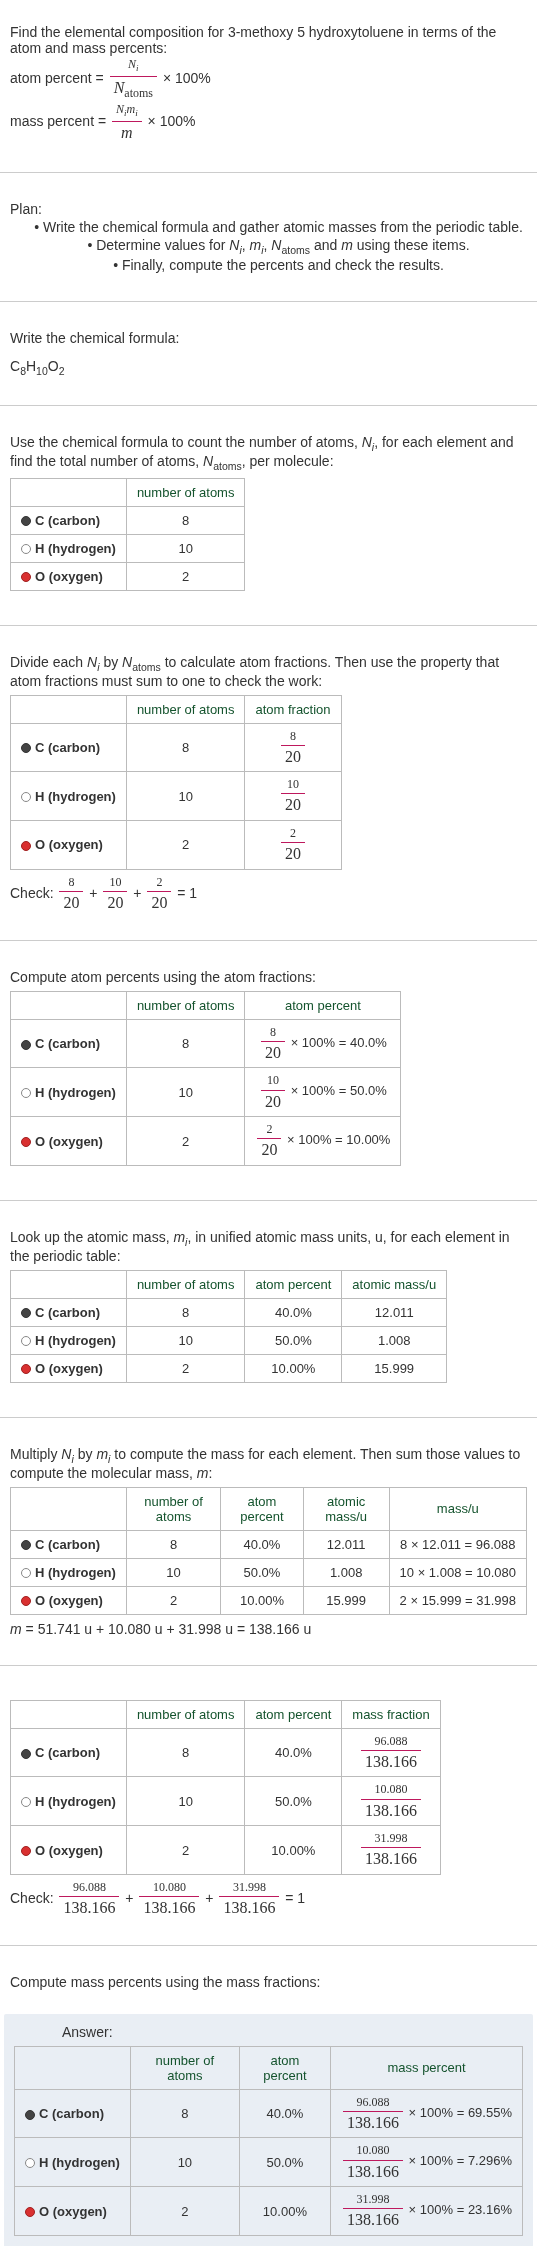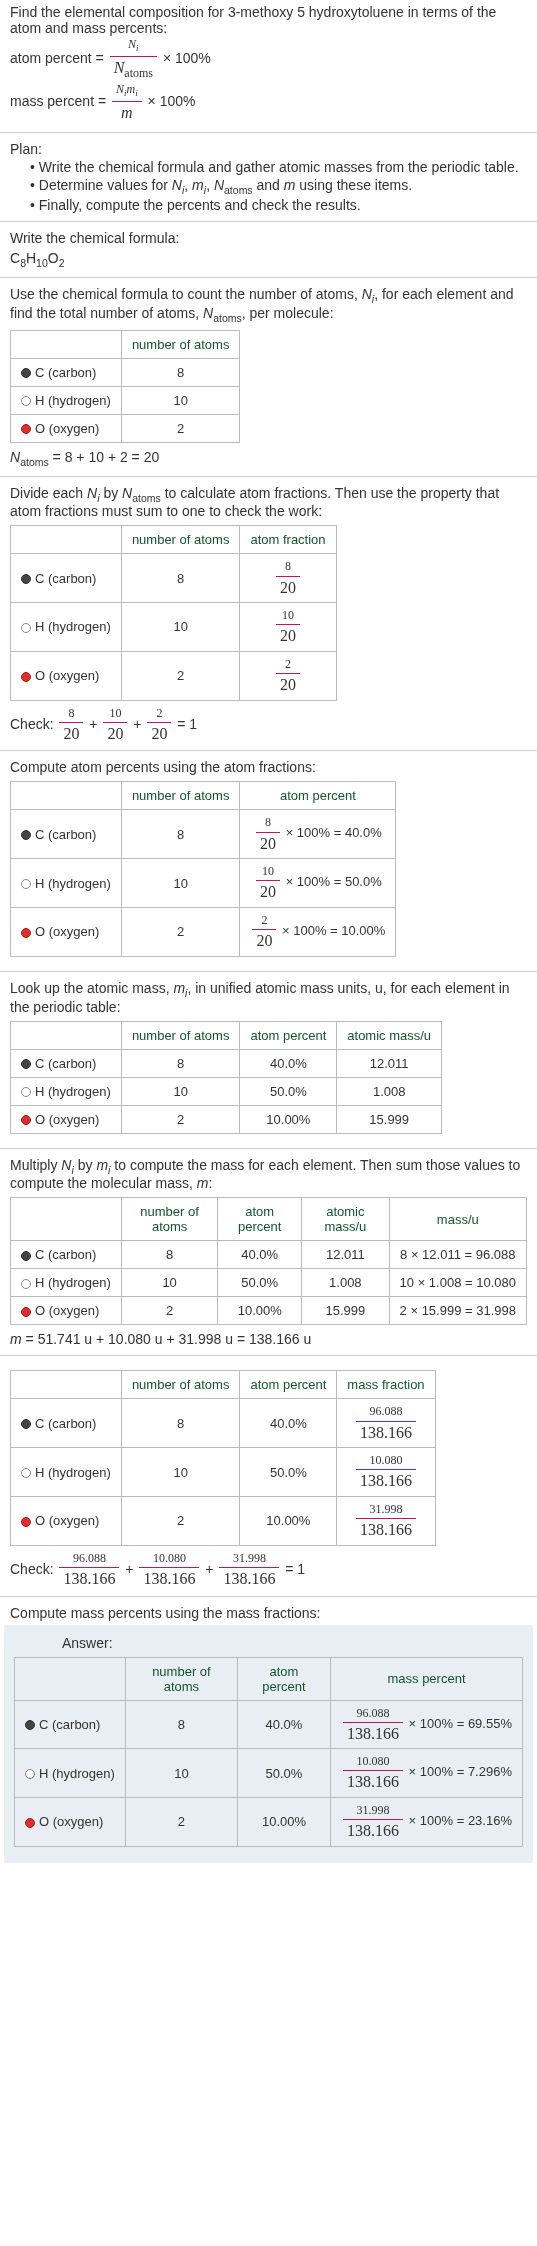--- a/index.html
+++ b/index.html
@@ -1,36 +1,36 @@
 <!DOCTYPE html>
 <html><head>
 <meta charset="utf-8">
 <style>
 * { box-sizing: border-box; margin: 0; padding: 0; }
 body { font-family: -apple-system, BlinkMacSystemFont, "Segoe UI", Arial, sans-serif; font-size: 14px; color: #333; background: #fff; width: 537px; }
-.section { padding: 4px 10px; }
+.section { padding: 24px 10px; }
 .hr { border: none; border-top: 1px solid #ccc; margin: 4px 0; }
 .formula-line { margin: 2px 0; }
 .frac { display: inline-block; text-align: center; vertical-align: middle; margin: 0 2px; font-family: "Times New Roman", serif; }
 .frac .num { display: block; border-bottom: 1px solid #be185d; padding: 0 4px 2px 4px; font-size: 12px; line-height: 1.1; }
 .frac .den { display: block; padding: 2px 4px 0 4px; font-size: 16px; line-height: 1.1; }
 .sub { font-size: 0.75em; vertical-align: sub; }
 .italic { font-style: italic; }
 table { border-collapse: collapse; margin: 6px 0; font-size: 13px; }
 th, td { border: 1px solid #bbb; padding: 6px 10px; text-align: center; }
 th { background: #fff; font-weight: normal; color: #14532d; }
-td.label-cell { text-align: left; white-space: nowrap; }
+td.label-cell { text-align: left; white-space: nowrap; font-weight: bold; }
 .dot { display: inline-block; width: 10px; height: 10px; border-radius: 50%; margin-right: 4px; border: 1px solid #888; vertical-align: middle; }
 .dot-c { background: #444; border-color: #333; }
 .dot-h { background: #fff; border-color: #888; }
 .dot-o { background: #d93030; border-color: #a02020; }
 .answer-box { background: #e9eef4; padding: 10px; margin: 0 4px 8px 4px; border-radius: 2px; }
 .answer-box table { background: #fff; }
 .answer-box th, .answer-box td { background: #e9eef4; }
-.plan-bullet { margin-left: 20px; margin-top: 2px; }
+.plan-bullet { margin-left: 20px; margin-top: 2px; text-align: center; }
 .nowrap { white-space: nowrap; }
 </style>
 </head>
 <body>
 
 <div class="section">
   <div>Find the elemental composition for 3-methoxy 5 hydroxytoluene in terms of the atom and mass percents:</div>
   <div class="formula-line">
     <span>atom percent = </span>
     <span class="frac">
@@ -55,21 +55,21 @@
   <div class="plan-bullet">• Write the chemical formula and gather atomic masses from the periodic table.</div>
   <div class="plan-bullet">
     <span>• Determine values for </span><span class="italic">N</span><span class="sub italic">i</span>, <span class="italic">m</span><span class="sub italic">i</span>, <span class="italic">N</span><span class="sub">atoms</span> and <span class="italic">m</span><span> using these items.</span>
   </div>
   <div class="plan-bullet">• Finally, compute the percents and check the results.</div>
 </div>
 <hr class="hr">
 
 <div class="section">
   <div>Write the chemical formula:</div>
-  <div style="margin-top:4px;">
+  <div style="margin-top:12px;">
     <span>C</span><span class="sub">8</span><span>H</span><span class="sub">10</span><span>O</span><span class="sub">2</span>
   </div>
 </div>
 <hr class="hr">
 
 <div class="section">
   <div>
     <span>Use the chemical formula to count the number of atoms, </span><span class="italic">N</span><span class="sub italic">i</span><span>, for each element and find the total number of atoms, </span><span class="italic">N</span><span class="sub">atoms</span><span>, per molecule:</span>
   </div>
   <table>
@@ -85,23 +85,20 @@
     <tr>
           <td class="label-cell"><span class="dot dot-h"></span><span>H (hydrogen)</span></td>
           <td>10</td>
         </tr>
     <tr>
           <td class="label-cell"><span class="dot dot-o"></span><span>O (oxygen)</span></td>
           <td>2</td>
         </tr>
   </tbody>
     </table>
-  <div style="margin-top:4px;">
-    <span class="italic">N</span><span class="sub">atoms</span><span> = 8 + 10 + 2 = 20</span>
-  </div>
 </div>
 <hr class="hr">
 
 <div class="section">
   <div>
     <span>Divide each </span><span class="italic">N</span><span class="sub italic">i</span><span> by </span><span class="italic">N</span><span class="sub">atoms</span><span> to calculate atom fractions. Then use the property that atom fractions must sum to one to check the work:</span>
   </div>
   <table>
     <tbody>
         <tr>

